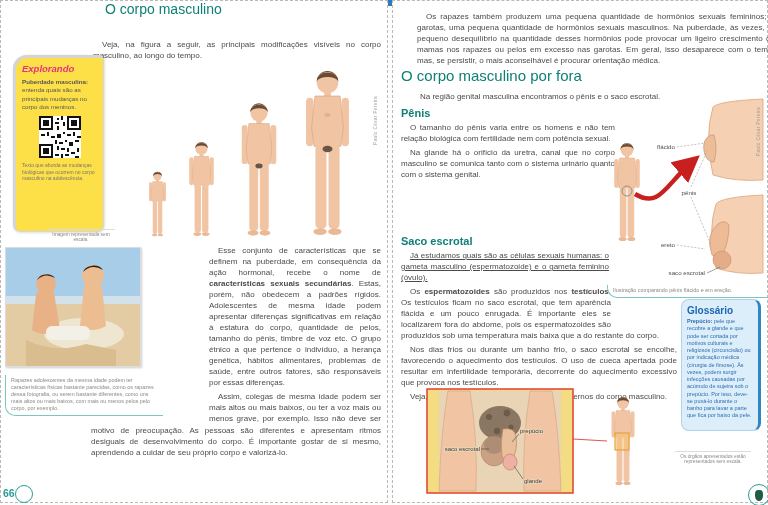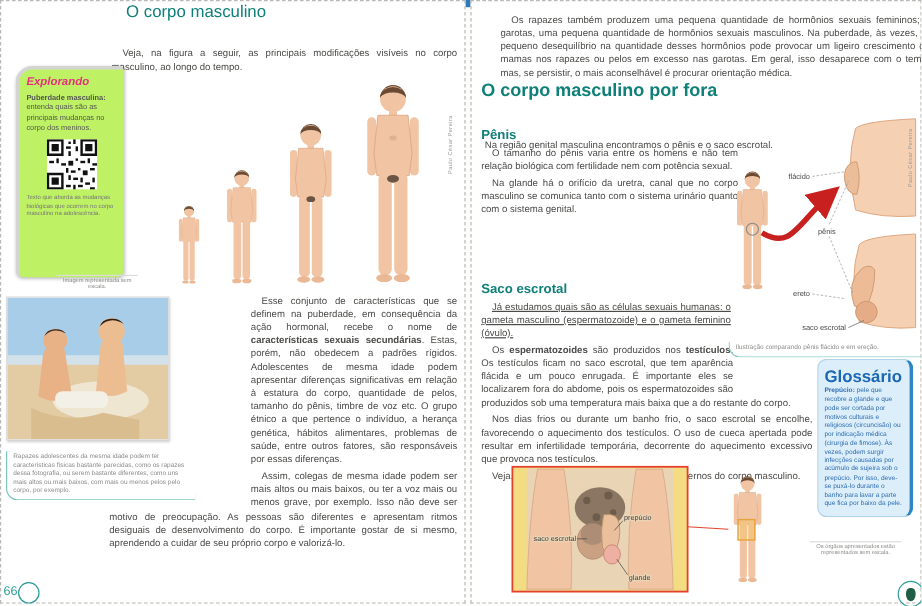--- a/index.html
+++ b/index.html
@@ -15,62 +15,62 @@
   p.body{font-size:8px;line-height:1.38;text-align:justify;text-indent:9px;margin-bottom:3px;}
   .small-cap{font-size:5.4px;line-height:1.3;color:#8a8a88;}
   .bracket{border-left:1px solid #7cc7c0;border-bottom:1px solid #7cc7c0;
            border-bottom-left-radius:10px;padding:2px 2px 3px 5px;}
   .vcredit{position:absolute;writing-mode:vertical-rl;transform:rotate(180deg);
            font-size:4.6px;color:#9a9a98;letter-spacing:.4px;}
 
   
   .lp-title{position:absolute;left:104px;top:0;font-size:14px;font-weight:400;}
   .lp-intro{position:absolute;left:92px;top:38px;width:288px;}
-  .explorando{position:absolute;left:12px;top:54px;width:90px;height:176px;background:#bef264;
+  .explorando{position:absolute;left:12px;top:54px;width:90px;height:176px;background:#fde047;
               border-radius:14px 3px 6px 6px;box-shadow:1px 1px 3px rgba(0,0,0,.25);
               border-top:3px solid #d4d4d2;border-left:3px solid #d4d4d2;box-sizing:border-box;
               padding:5px 6px;}
   .explorando .xp-title{font-size:9.5px;font-weight:700;font-style:italic;color:#e6327c;margin-bottom:4px;}
   .explorando .xp-body{font-size:6.2px;line-height:1.35;color:#555;}
   .explorando .qr{display:block;margin:5px auto 4px auto;}
   .explorando .xp-note{font-size:5px;line-height:1.3;color:#777;}
   .lp-scalenote{position:absolute;left:46px;top:228px;width:68px;text-align:center;font-size:4.8px;
                 color:#8a8a88;border-top:1px solid #dcdcda;padding-top:2px;}
   .lp-growth{position:absolute;left:135px;top:56px;}
   .lp-growth-credit{left:372px;top:95px;}
   .lp-text{position:absolute;left:90px;top:244px;width:290px;}
   .photowrap{float:left;width:198px;margin-left:-86px;margin-right:6px;margin-top:2px;}
   .photo{width:134px;height:118px;border:1px solid #ddd;box-shadow:1px 1px 2px rgba(0,0,0,.2);}
   .photo-caption{width:150px;margin-top:4px;}
-  .badge-left{position:absolute;left:2px;top:486px;font-size:10.5px;font-weight:400;color:#2a9d97;}
+  .badge-left{position:absolute;left:2px;top:486px;font-size:10.5px;font-weight:700;color:#2a9d97;}
   .badge-circle{position:absolute;width:18px;height:18px;border:1.2px solid #2a9d97;border-radius:50%;
                 box-sizing:border-box;background:transparent;}
   .badge-circle.bl{left:14px;top:484px;}
   .badge-circle.br{left:355px;top:483px;width:22px;height:22px;}
   .badge-dot{position:absolute;left:362px;top:489px;width:8px;height:11px;background:#1f5d46;border-radius:40% 40% 50% 50%;}
 
   
   .rp-ptop{position:absolute;left:24px;top:10px;width:362px;}
-  .rp-h2{position:absolute;left:8px;top:66px;font-size:15px;font-weight:700;}
-  .rp-intro{position:absolute;left:2px;top:90px;width:344px;margin-top:24px;}
+  .rp-h2{position:absolute;left:8px;top:66px;font-size:15px;font-weight:400;}
+  .rp-intro{position:absolute;left:18px;top:90px;width:344px;}
   .rp-h3{font-size:11px;font-weight:700;}
   .rp-h3.penis{position:absolute;left:8px;top:106px;}
   .rp-peniscol{position:absolute;left:8px;top:121px;width:214px;}
   .rp-h3.scrotal{position:absolute;left:8px;top:234px;}
   .rp-scrotalcol{position:absolute;left:8px;top:249px;width:276px;}
   .rp-scrotalcol .narrow{width:208px;text-decoration:underline;}
   .spacer-r{float:right;width:66px;height:38px;}
   .term-blue{color:#1a6fb5;font-weight:700;}
   .fig1{position:absolute;left:212px;top:96px;}
   .fig1-caption{position:absolute;left:214px;top:284px;width:156px;}
   .fig1-credit{left:363px;top:106px;}
   .glossary{position:absolute;left:288px;top:298px;width:80px;height:132px;box-sizing:border-box;
             background:#dceef9;border:1px solid #aed3ea;border-right:3px solid #2f86c4;
             border-radius:8px;padding:5px 5px;}
-  .glossary .g-title{font-size:14px;font-weight:700;color:#1b67b3;margin-bottom:2px;}
+  .glossary .g-title{font-size:10px;font-weight:700;color:#1b67b3;margin-bottom:2px;}
   .glossary .g-body{font-size:5.5px;line-height:1.32;color:#2f6db3;}
   .fig2{position:absolute;left:30px;top:386px;}
   .rp-scalenote{position:absolute;left:282px;top:450px;width:76px;text-align:center;font-size:4.8px;
                 color:#8a8a88;border-top:1px solid #dcdcda;padding-top:2px;}
 </style>
 </head>
 <body>
 
 <svg width="0" height="0" style="position:absolute" aria-hidden="true">
   <defs>

